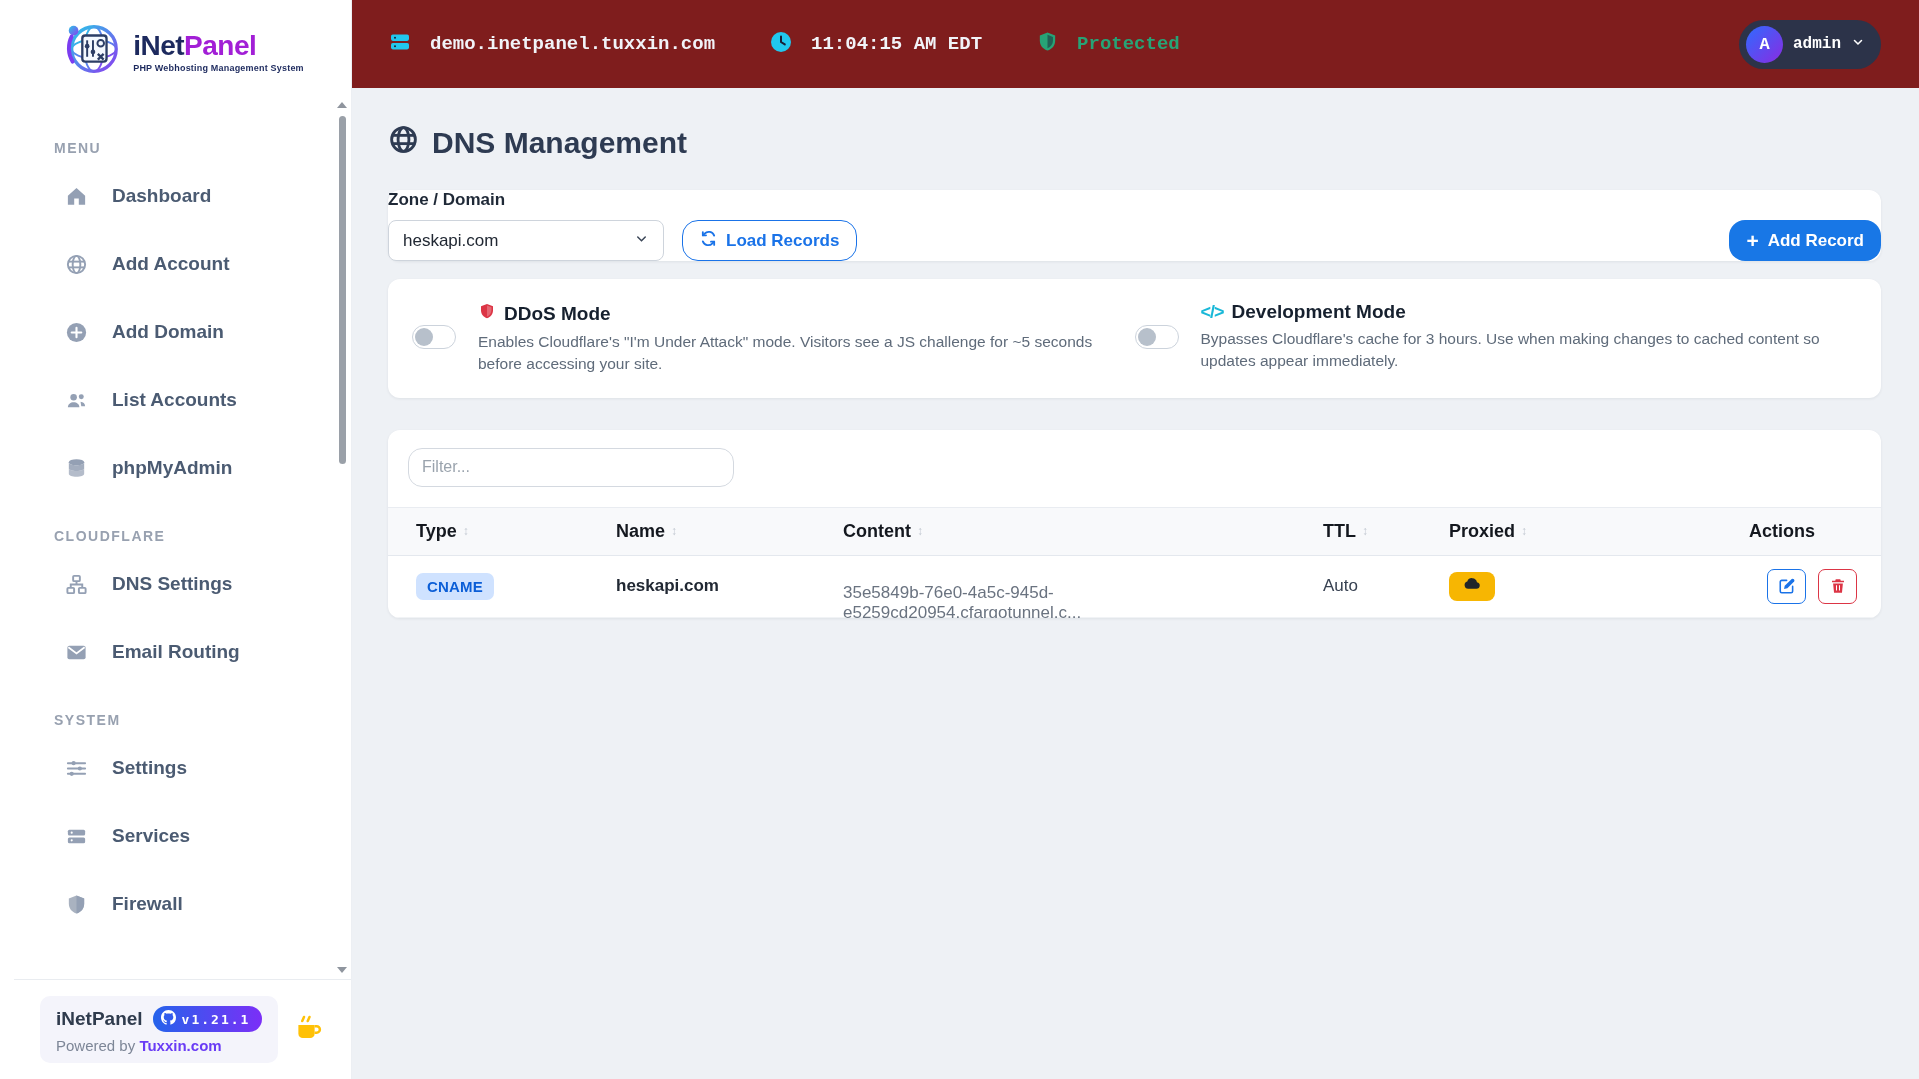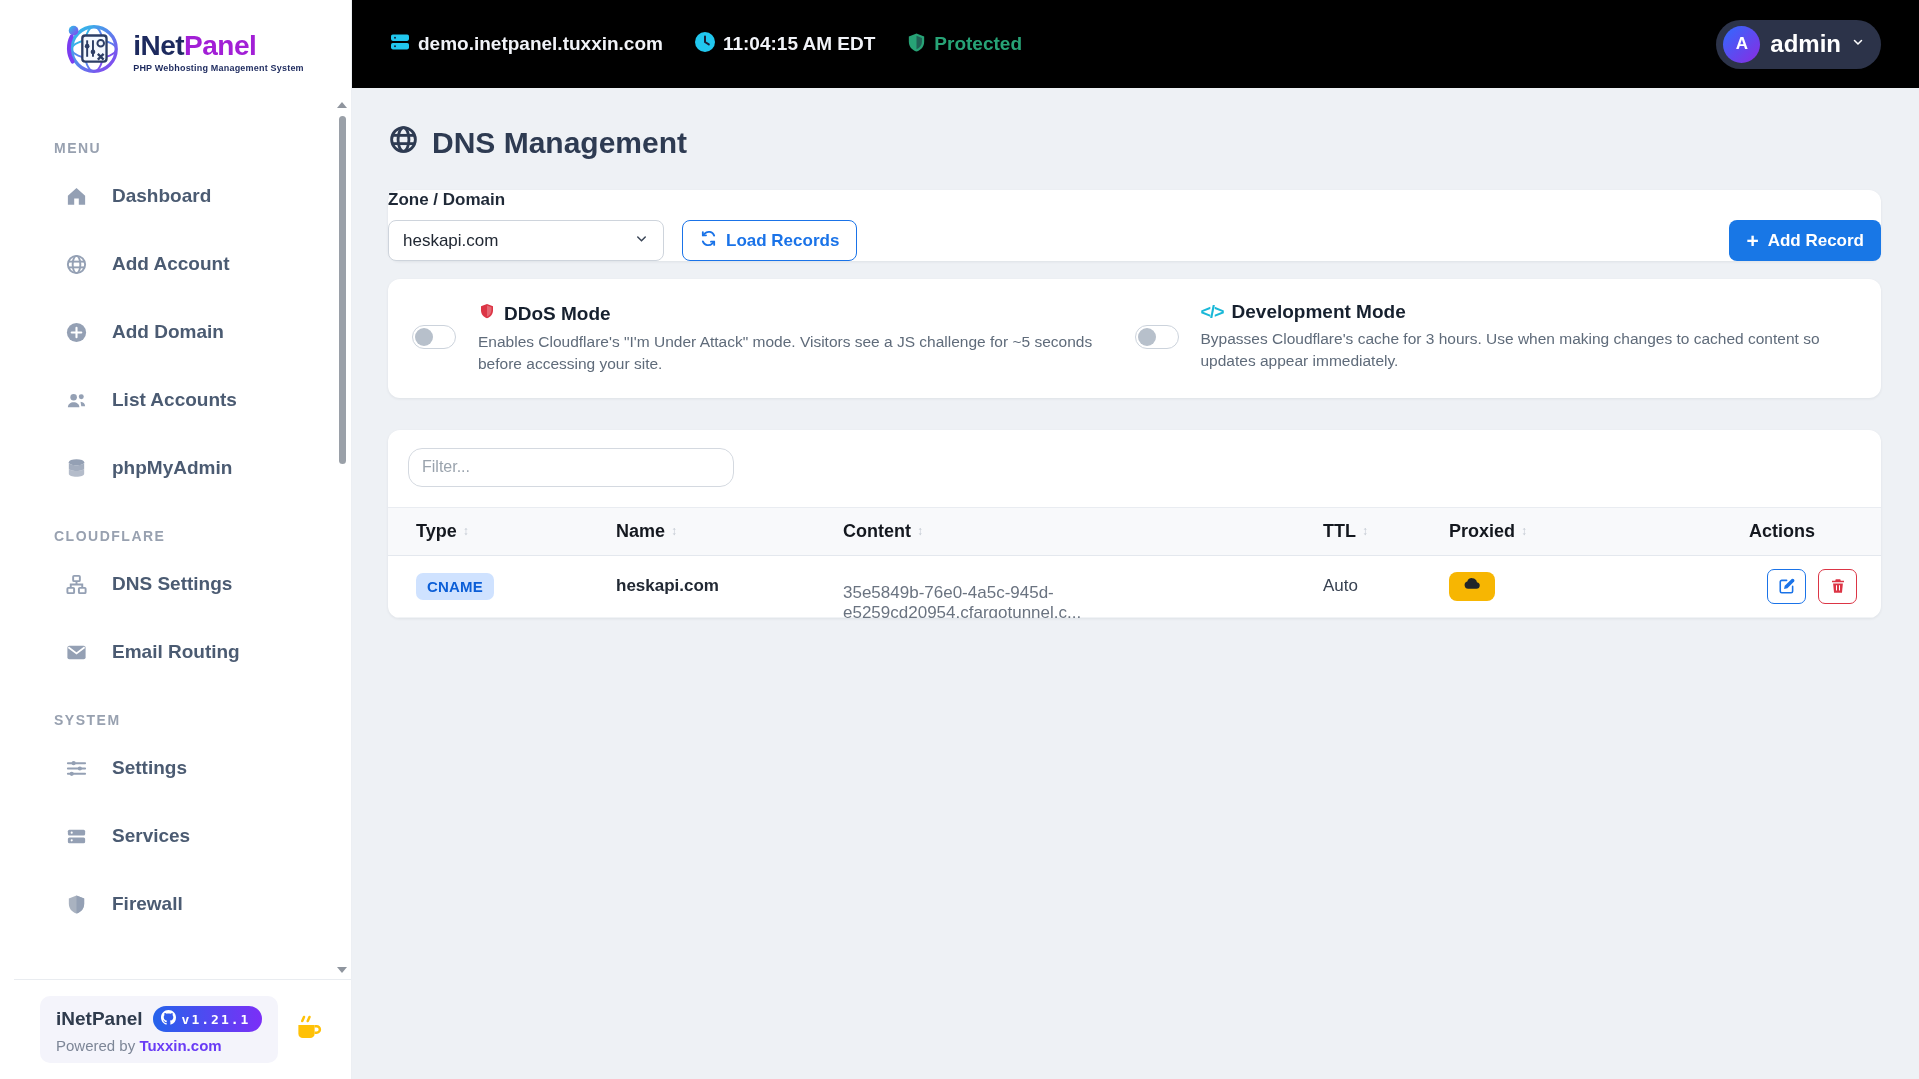--- a/index.html
+++ b/index.html
@@ -37,42 +37,42 @@
   .appname { font-size:19px; font-weight:800; color:#2f3b4d; }
   .vbadge { display:inline-flex; align-items:center; gap:6px; height:26px; padding:0 12px 0 8px;
     border-radius:14px; background:linear-gradient(90deg,#2563eb,#7b2ff7); color:#fff;
     font-family:"DejaVu Sans Mono", monospace; font-size:13px; font-weight:700; letter-spacing:2px; cursor:pointer; }
   .powered { font-size:15px; color:#7d8697; margin-top:5px; }
   .tuxxin { font-weight:800; color:#6a3cf5; text-decoration:none; cursor:pointer; }
   .coffee { cursor:pointer; }
 
   
   .main { flex:1; display:flex; flex-direction:column; }
-  .topbar { height:88px; background:#000000; display:flex; align-items:center; padding:0 38px 0 36px; gap:6px; flex-shrink:0; }
+  .topbar { height:88px; background:#7f1d1d; display:flex; align-items:center; padding:0 38px 0 36px; gap:18px; flex-shrink:0;font-family:Liberation Mono, monospace; }
   .tb-host, .tb-time { color:#f1f3f8; font-size:19px; font-weight:700; }
   .tb-sep { width:18px; }
   .tb-protected { color:#27a376; font-size:19px; font-weight:600; }
   .user-pill { margin-left:auto; display:flex; align-items:center; gap:10px; background:#2c3349;
     border-radius:26px; padding:6px 16px 6px 7px; cursor:pointer; }
   .avatar { width:37px; height:37px; border-radius:50%; background:linear-gradient(135deg,#2f6bff,#8a2be2);
     color:#fff; font-weight:800; font-size:17px; display:flex; align-items:center; justify-content:center; }
-  .user-name { color:#fff; font-size:24px; font-weight:700; }
+  .user-name { color:#fff; font-size:16px; font-weight:700; }
 
   .content { flex:1; padding:34px 38px 0 36px; overflow:hidden; }
   h1.page-title { display:flex; align-items:center; gap:13px; font-size:30px; font-weight:800;
     color:#2e3b52; margin:2px 0 28px; }
 
   .card { background:#fff; border-radius:12px; box-shadow:0 1px 3px rgba(16,24,40,.07); }
   .zone-card { margin-bottom:18px; }
   .zone-label { font-size:17px; font-weight:700; color:#1f2937; margin-bottom:10px; }
   .zone-row { display:flex; align-items:center; gap:18px; }
   .select { width:276px; height:41px; border:1px solid #ced4dc; border-radius:8px; background:#fff;
     display:flex; align-items:center; justify-content:space-between; padding:0 14px; cursor:pointer; }
   .select .sel-val { font-size:17px; color:#212833; }
-  .btn { height:41px; display:inline-flex; align-items:center; gap:9px; border-radius:8px;
+  .btn { height:41px; display:inline-flex; align-items:center; gap:9px; border-radius:16px;
     font-size:17px; font-weight:600; cursor:pointer; border:none; padding:0 17px;
     font-family:"Liberation Sans", sans-serif; }
   .btn-outline { background:#fff; border:1px solid #1a73e8; color:#1a73e8; }
   .btn-primary { background:#1877e6; color:#fff; margin-left:auto; font-weight:700; }
   .btn-primary .plus { font-size:21px; font-weight:700; line-height:1; }
 
   .toggles-card { padding:22px 24px; margin-bottom:32px; display:flex; }
   .toggle-block { flex:1; display:flex; gap:22px; }
   .switch { width:44px; height:24px; border:1px solid #ccd3dc; border-radius:13px; background:#fff;
     position:relative; margin-top:24px; flex-shrink:0; cursor:pointer; }

